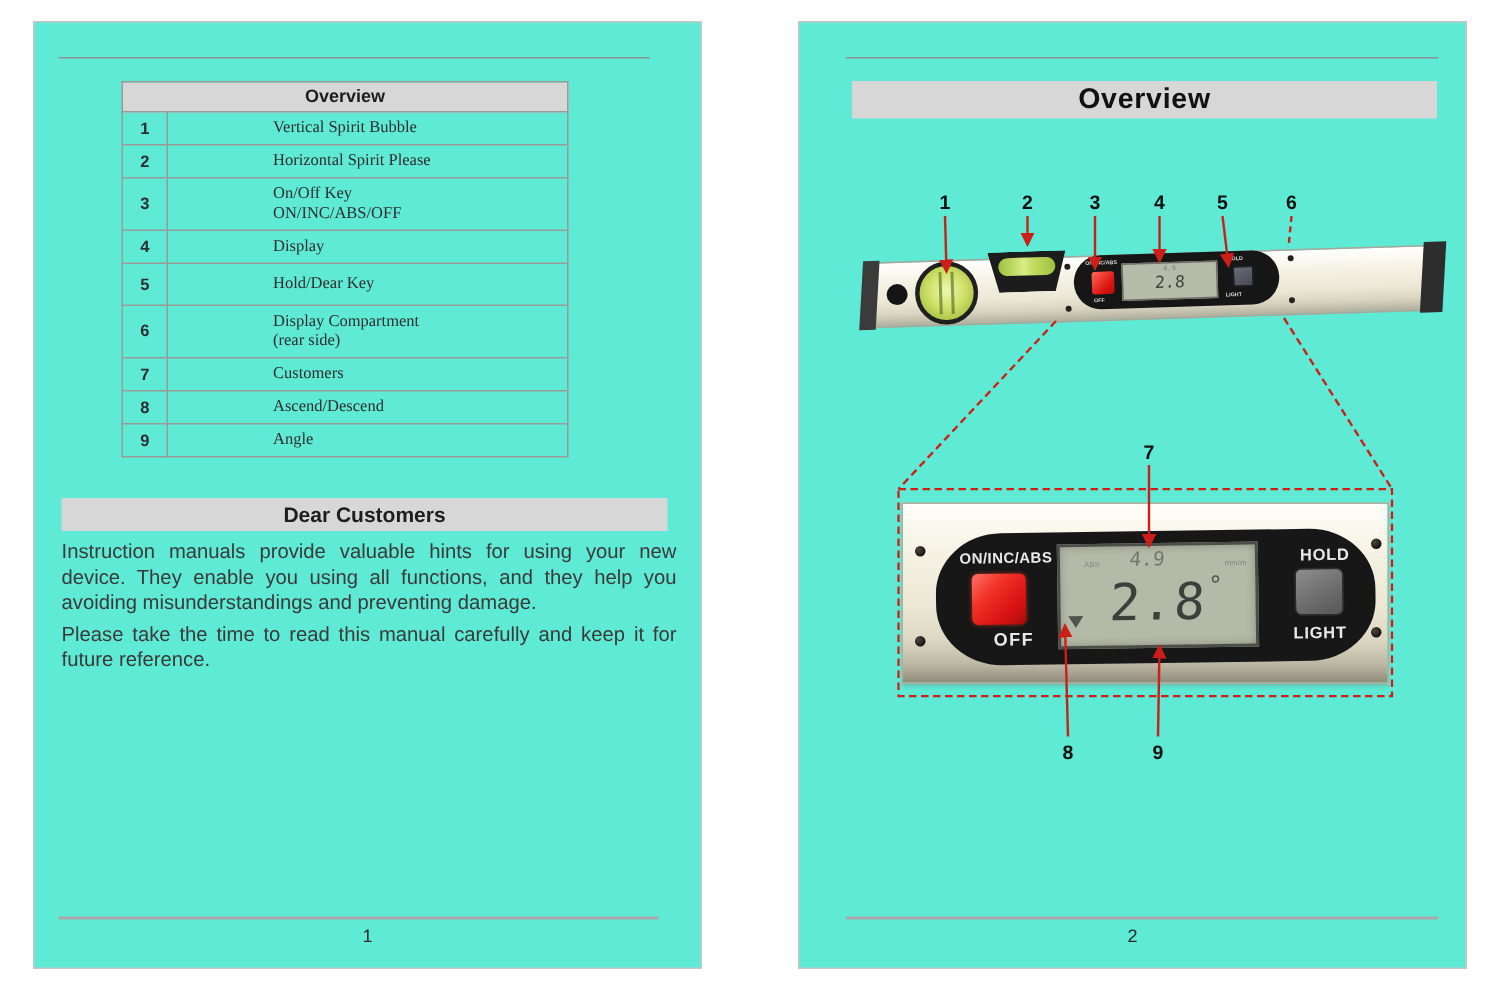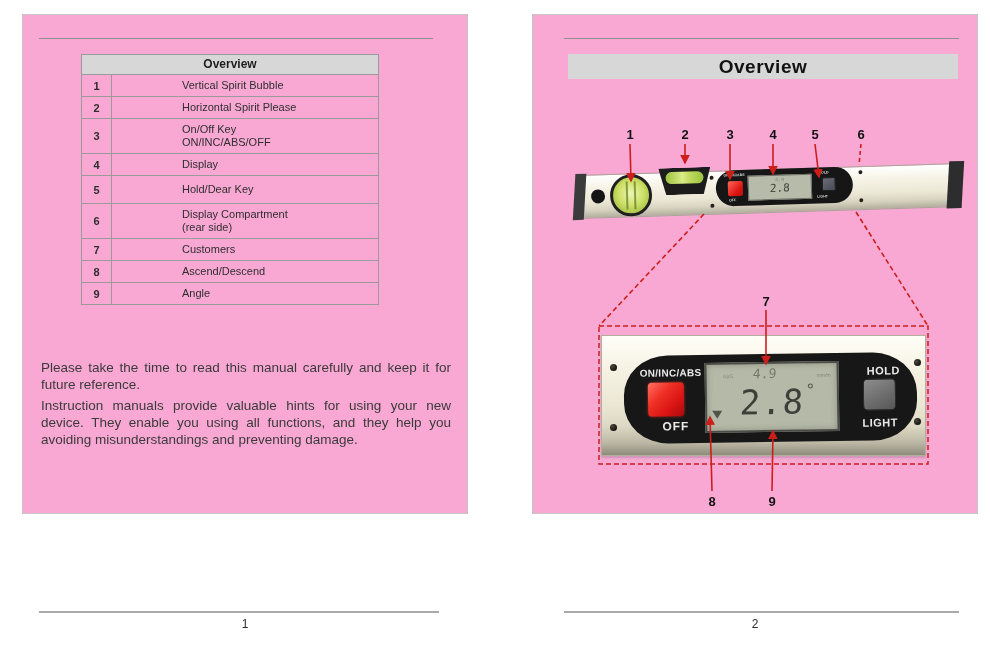--- a/index.html
+++ b/index.html
@@ -1,31 +1,31 @@
 <!DOCTYPE html>
 <html><head>
 <meta charset="utf-8">
 <style>
   * { margin:0; padding:0; box-sizing:border-box; }
   html,body { width:1000px; height:660px; background:#ffffff; font-family:"Liberation Sans", sans-serif; position:relative; overflow:hidden; }
 
-  .page { position:absolute; top:14px; width:446px; height:500px; background:#f9a8d4; border:1px solid #c6c6c6; }
+  .page { position:absolute; top:14px; width:446px; height:632px; background:#5eead4; border:1px solid #c6c6c6; }
   #page1 { left:22px; }
   #page2 { left:532px; }
 
   .toprule { position:absolute; height:0; border-top:1px solid #8f8f8f; }
   .footrule { position:absolute; height:0; border-top:2px solid #a9a9a9; }
   .pagenum { position:absolute; width:100%; text-align:center; font-size:12px; color:#2b2b2b; }
 
   
   table.ov { position:absolute; left:58px; top:39px; width:298px; border-collapse:collapse; }
   table.ov th { background:#d7d7d7; border:1px solid #9a9a9a; font-size:12px; font-weight:bold; color:#1d1d1d; padding:2px 0 3px; text-align:center; }
   table.ov td { border:1px solid #9a9a9a; font-size:11px; color:#2e2e2e; vertical-align:middle; }
   table.ov td.num { width:30px; text-align:center; font-weight:bold; padding:4px 0; }
-  table.ov td.desc { padding:4px 4px 4px 70px; line-height:13px; }
+  table.ov td.desc { padding:4px 4px 4px 70px; line-height:13px;font-family:Liberation Serif, serif; }
   table.ov tr.tall td { padding-top:7px; padding-bottom:7px; }
 
   
   .dear-bar { position:absolute; left:18px; top:317px; width:404px; height:22px; background:#d7d7d7; text-align:center; font-size:14px; font-weight:bold; color:#1d1d1d; line-height:22px; }
   .dear-text { position:absolute; left:18px; top:344px; width:410px; font-size:13.5px; color:#3a3a3a; line-height:17px; text-align:justify; }
   .dear-text p + p { margin-top:4px; }
 
   
   .ov2-bar { position:absolute; left:35px; top:39px; width:390px; height:25px; background:#d7d7d7; text-align:center; font-size:19px; font-weight:bold; color:#111; line-height:25px; letter-spacing:0.5px; }
 
@@ -127,23 +127,24 @@
       <td class="num">8</td>
       <td class="desc">Ascend/Descend</td>
     </tr>
     <tr>
       <td class="num">9</td>
       <td class="desc">Angle</td>
     </tr>
   </tbody>
     </table>
 
+  <div class="dear-bar">Dear Customers</div>
   <div class="dear-text">
+    <p>Instruction manuals provide valuable hints for using your new device. They enable you using all functions, and they help you avoiding misunderstandings and preventing damage.</p>
     <p>Please take the time to read this manual carefully and keep it for future reference.</p>
-    <p>Instruction manuals provide valuable hints for using your new device. They enable you using all functions, and they help you avoiding misunderstandings and preventing damage.</p>
   </div>
 
   <div class="footrule" style="left:16px; top:596px; width:400px;"></div>
   <div class="pagenum" style="top:602px;">1</div>
 </div>
 
 <div class="page" id="page2">
   <div class="toprule" style="left:31px; top:23px; width:395px;"></div>
   <div class="ov2-bar">Overview</div>
 

